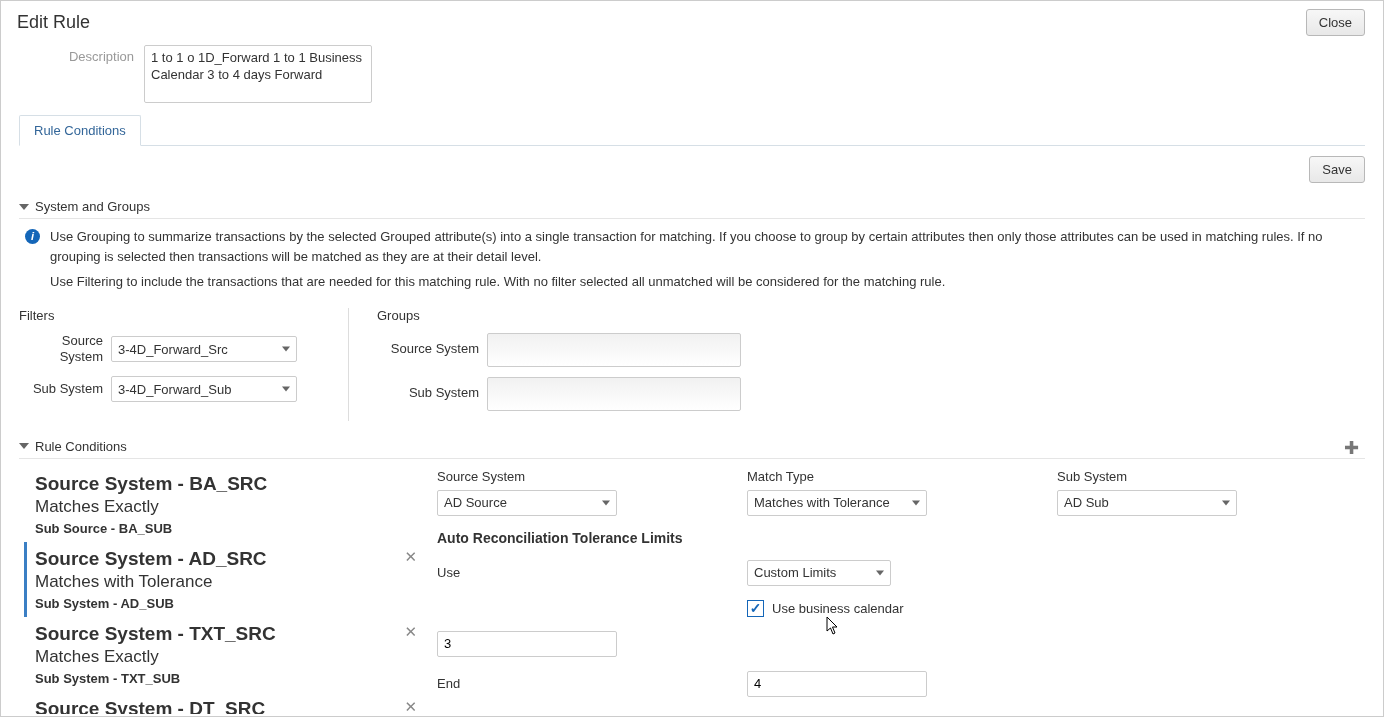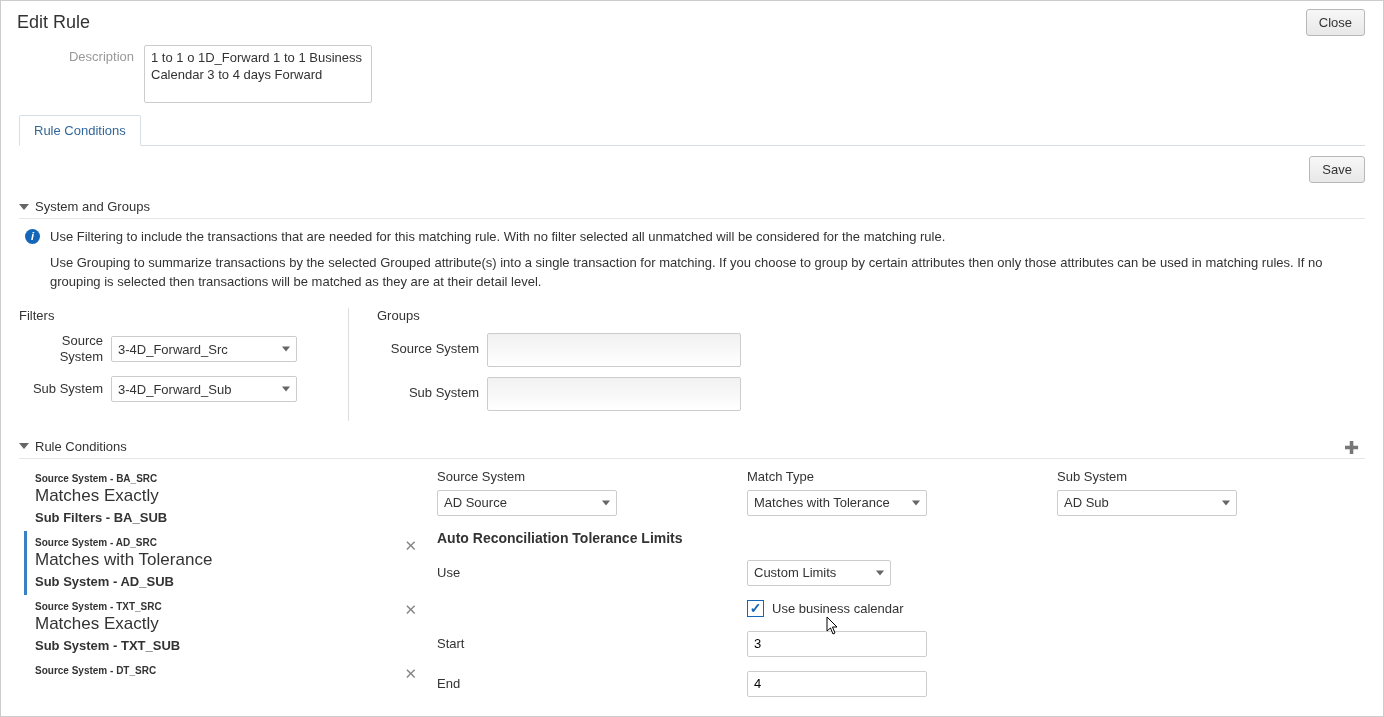--- a/index.html
+++ b/index.html
@@ -215,21 +215,21 @@
   }
   .rc-item {
     padding: 6px 0 6px 0;
     position: relative;
   }
   .rc-item.active {
     border-left: 3px solid #3b7fc4;
     padding-left: 8px;
     margin-left: -11px;
   }
-  .rc-item .line1 { font-weight: bold; font-size: 10px; margin-bottom: 2px; }
+  .rc-item .line1 { font-weight: bold; font-size: 19px; margin-bottom: 2px; }
   .rc-item .line2 { font-size: 17px; margin-bottom: 4px; }
   .rc-item .line3 { font-weight: bold; font-size: 13px; }
   .rc-item .remove {
     position: absolute;
     right: 20px;
     top: 6px;
     color: #888;
     font-size: 15px;
     cursor: pointer;
   }
@@ -320,22 +320,22 @@
     </div>
 
     <div class="section-header">
       <span class="caret"></span>
       <span class="section-title">System and Groups</span>
     </div>
 
     <div class="info-row">
       <div class="info-icon">i</div>
       <div class="info-text">
+        <p>Use Grouping to summarize transactions by the selected Grouped attribute(s) into a single transaction for matching. If you choose to group by certain attributes then only those attributes can be used in matching rules. If no grouping is selected then transactions will be matched as they are at their detail level.</p>
         <p>Use Filtering to include the transactions that are needed for this matching rule. With no filter selected all unmatched will be considered for the matching rule.</p>
-        <p>Use Grouping to summarize transactions by the selected Grouped attribute(s) into a single transaction for matching. If you choose to group by certain attributes then only those attributes can be used in matching rules. If no grouping is selected then transactions will be matched as they are at their detail level.</p>
       </div>
     </div>
 
     <div class="filters-groups">
       <div class="filters-col">
         <div class="col-title">Filters</div>
         <div class="form-row">
           <div class="form-label">Source System</div>
           <div class="select" style="width:186px">
             <span>3-4D_Forward_Src</span>
@@ -368,21 +368,21 @@
       <span class="section-title">Rule Conditions</span>
       <span class="add">✚</span>
     </div>
 
     <div class="rc-body">
       <div class="rc-left">
 
         <div class="rc-item">
           <div class="line1">Source System  -  BA_SRC</div>
           <div class="line2">Matches Exactly</div>
-          <div class="line3">Sub Filters  -  BA_SUB</div>
+          <div class="line3">Sub Source  -  BA_SUB</div>
         </div>
 
         <div class="rc-item active">
           <span class="remove">✕</span>
           <div class="line1">Source System  -  AD_SRC</div>
           <div class="line2">Matches with Tolerance</div>
           <div class="line3">Sub System  -  AD_SUB</div>
         </div>
 
         <div class="rc-item">
@@ -436,21 +436,20 @@
 
         <div class="rc-inline-row">
           <div class="rc-inline-label"></div>
           <span class="checkbox">
             <span class="chk">✓</span>
           </span>
           <span>Use business calendar</span>
         </div>
 
         <div class="rc-inline-row">
-          <div class="rc-inline-label">Start</div>
           <input class="text-input" style="width: 180px;" value="3">
         </div>
 
         <div class="rc-inline-row">
           <div class="rc-inline-label">End</div>
           <input class="text-input" style="width: 180px;" value="4">
         </div>
 
       </div>
     </div>

